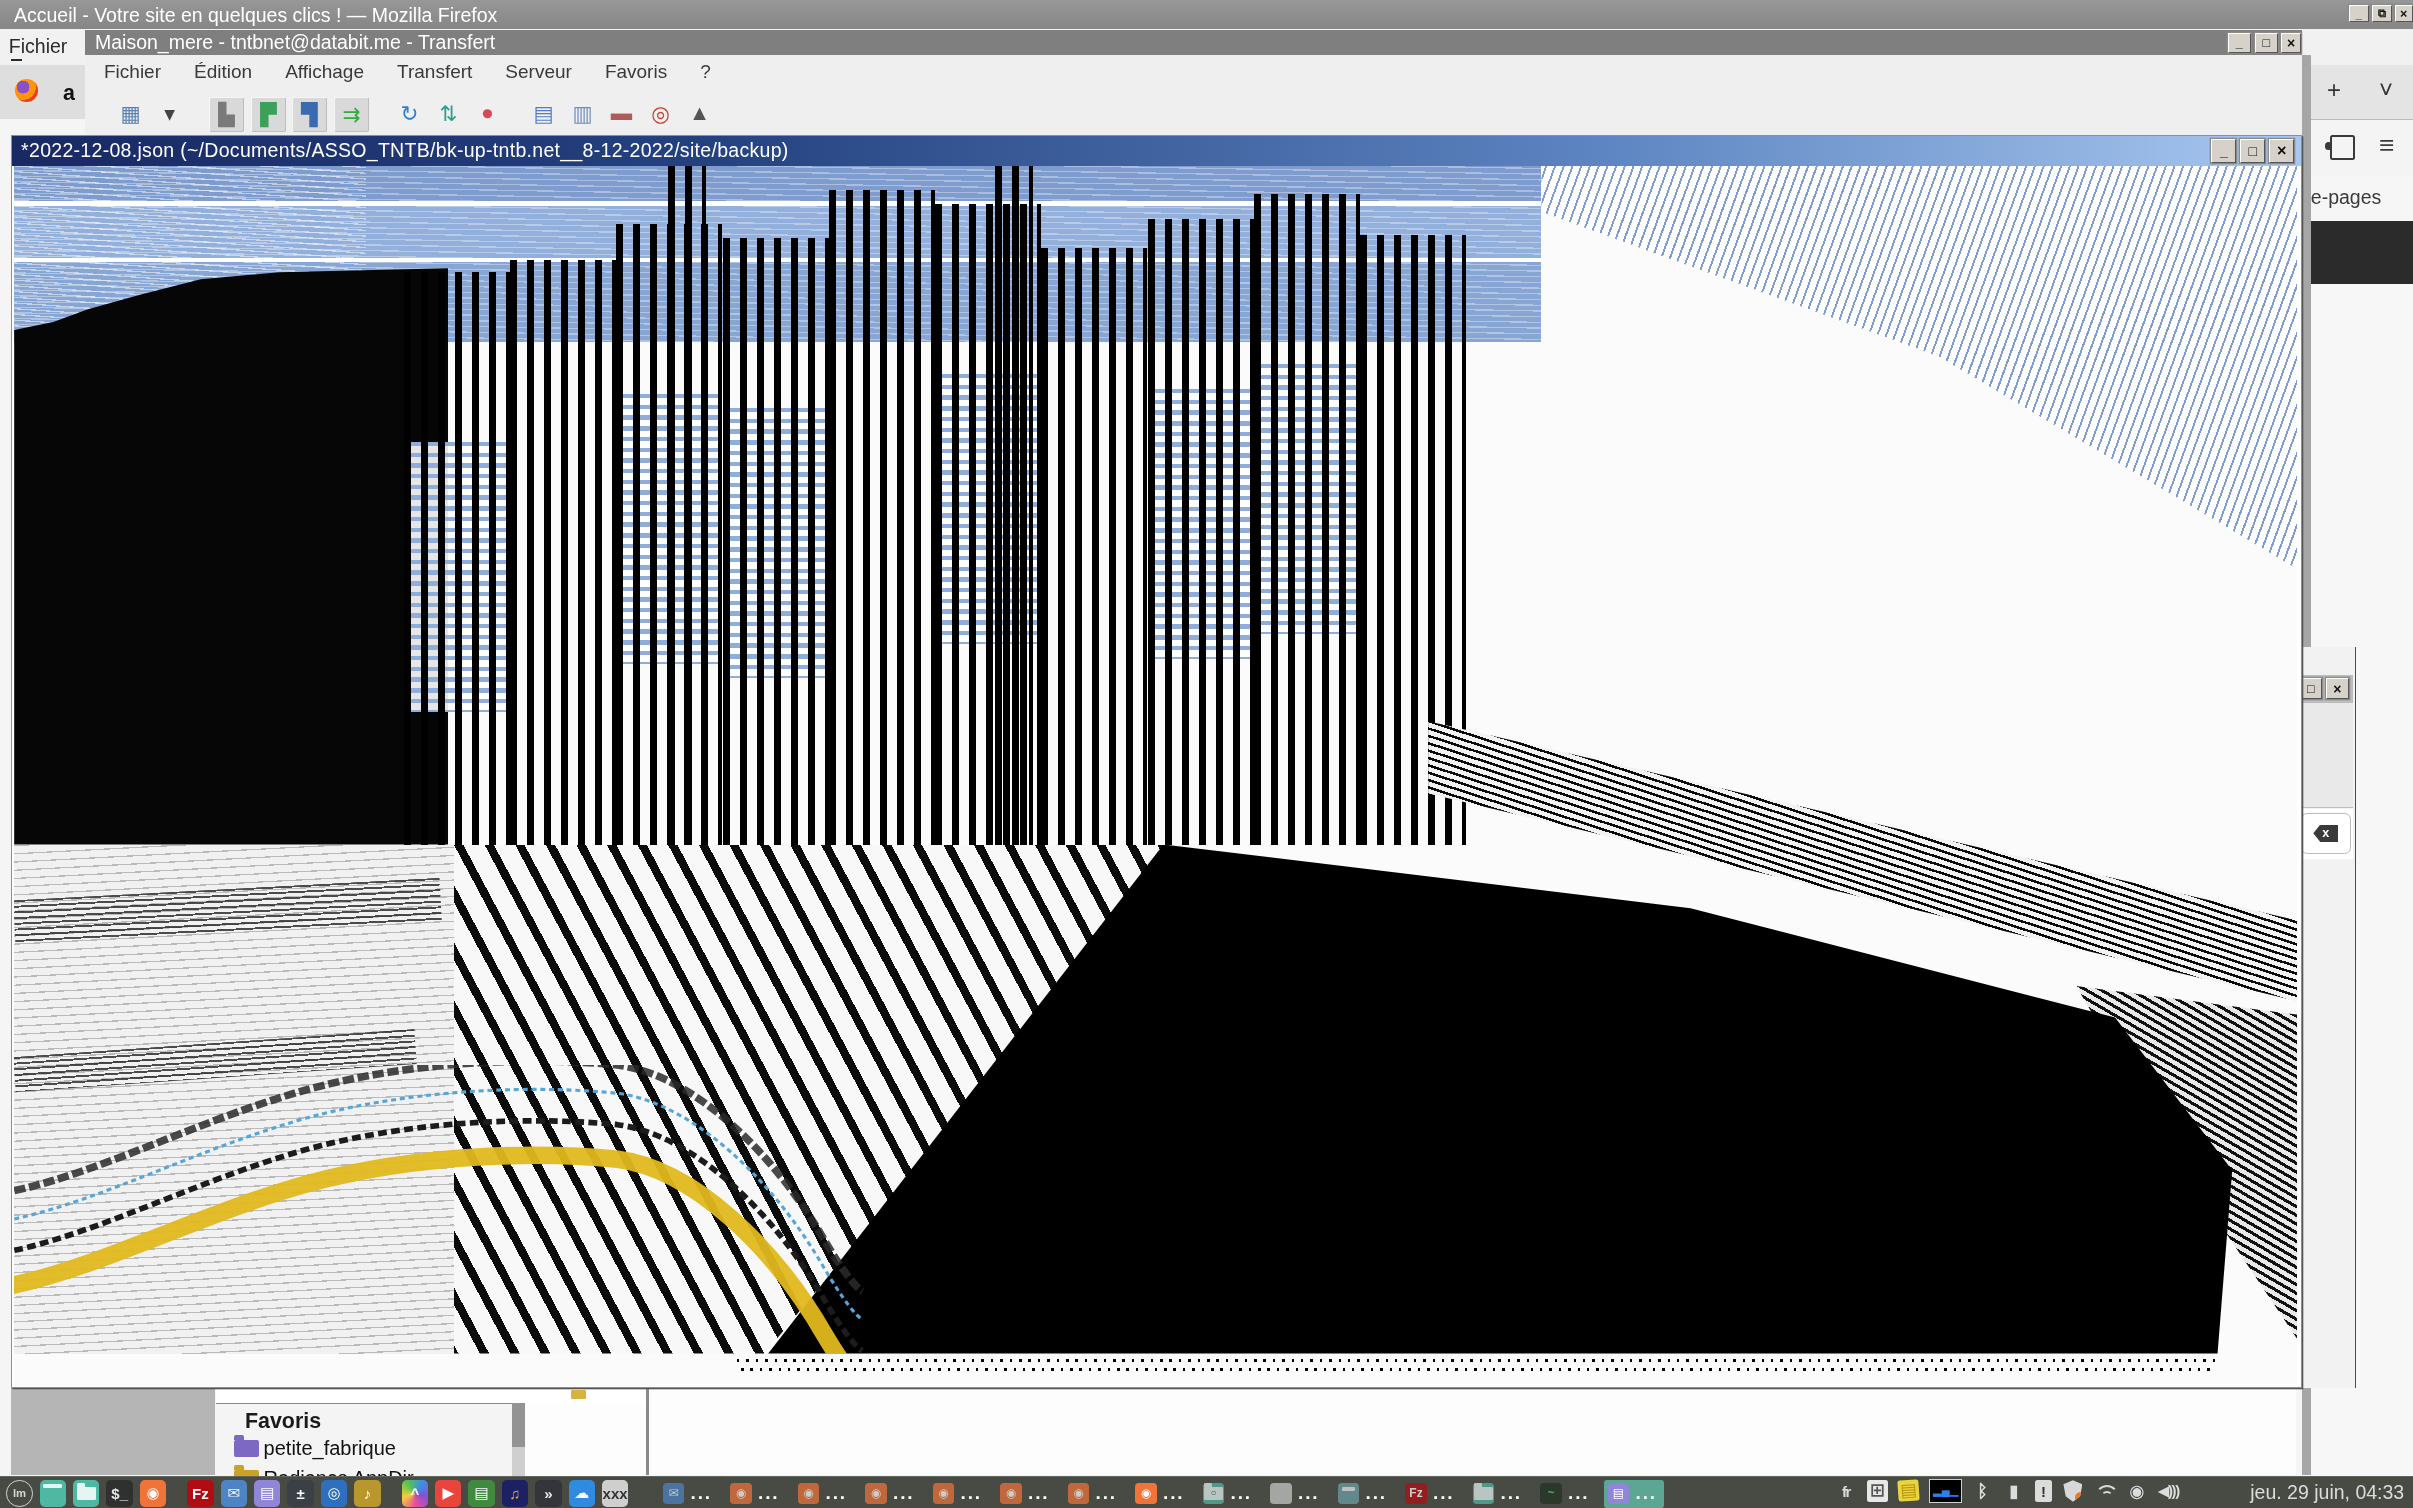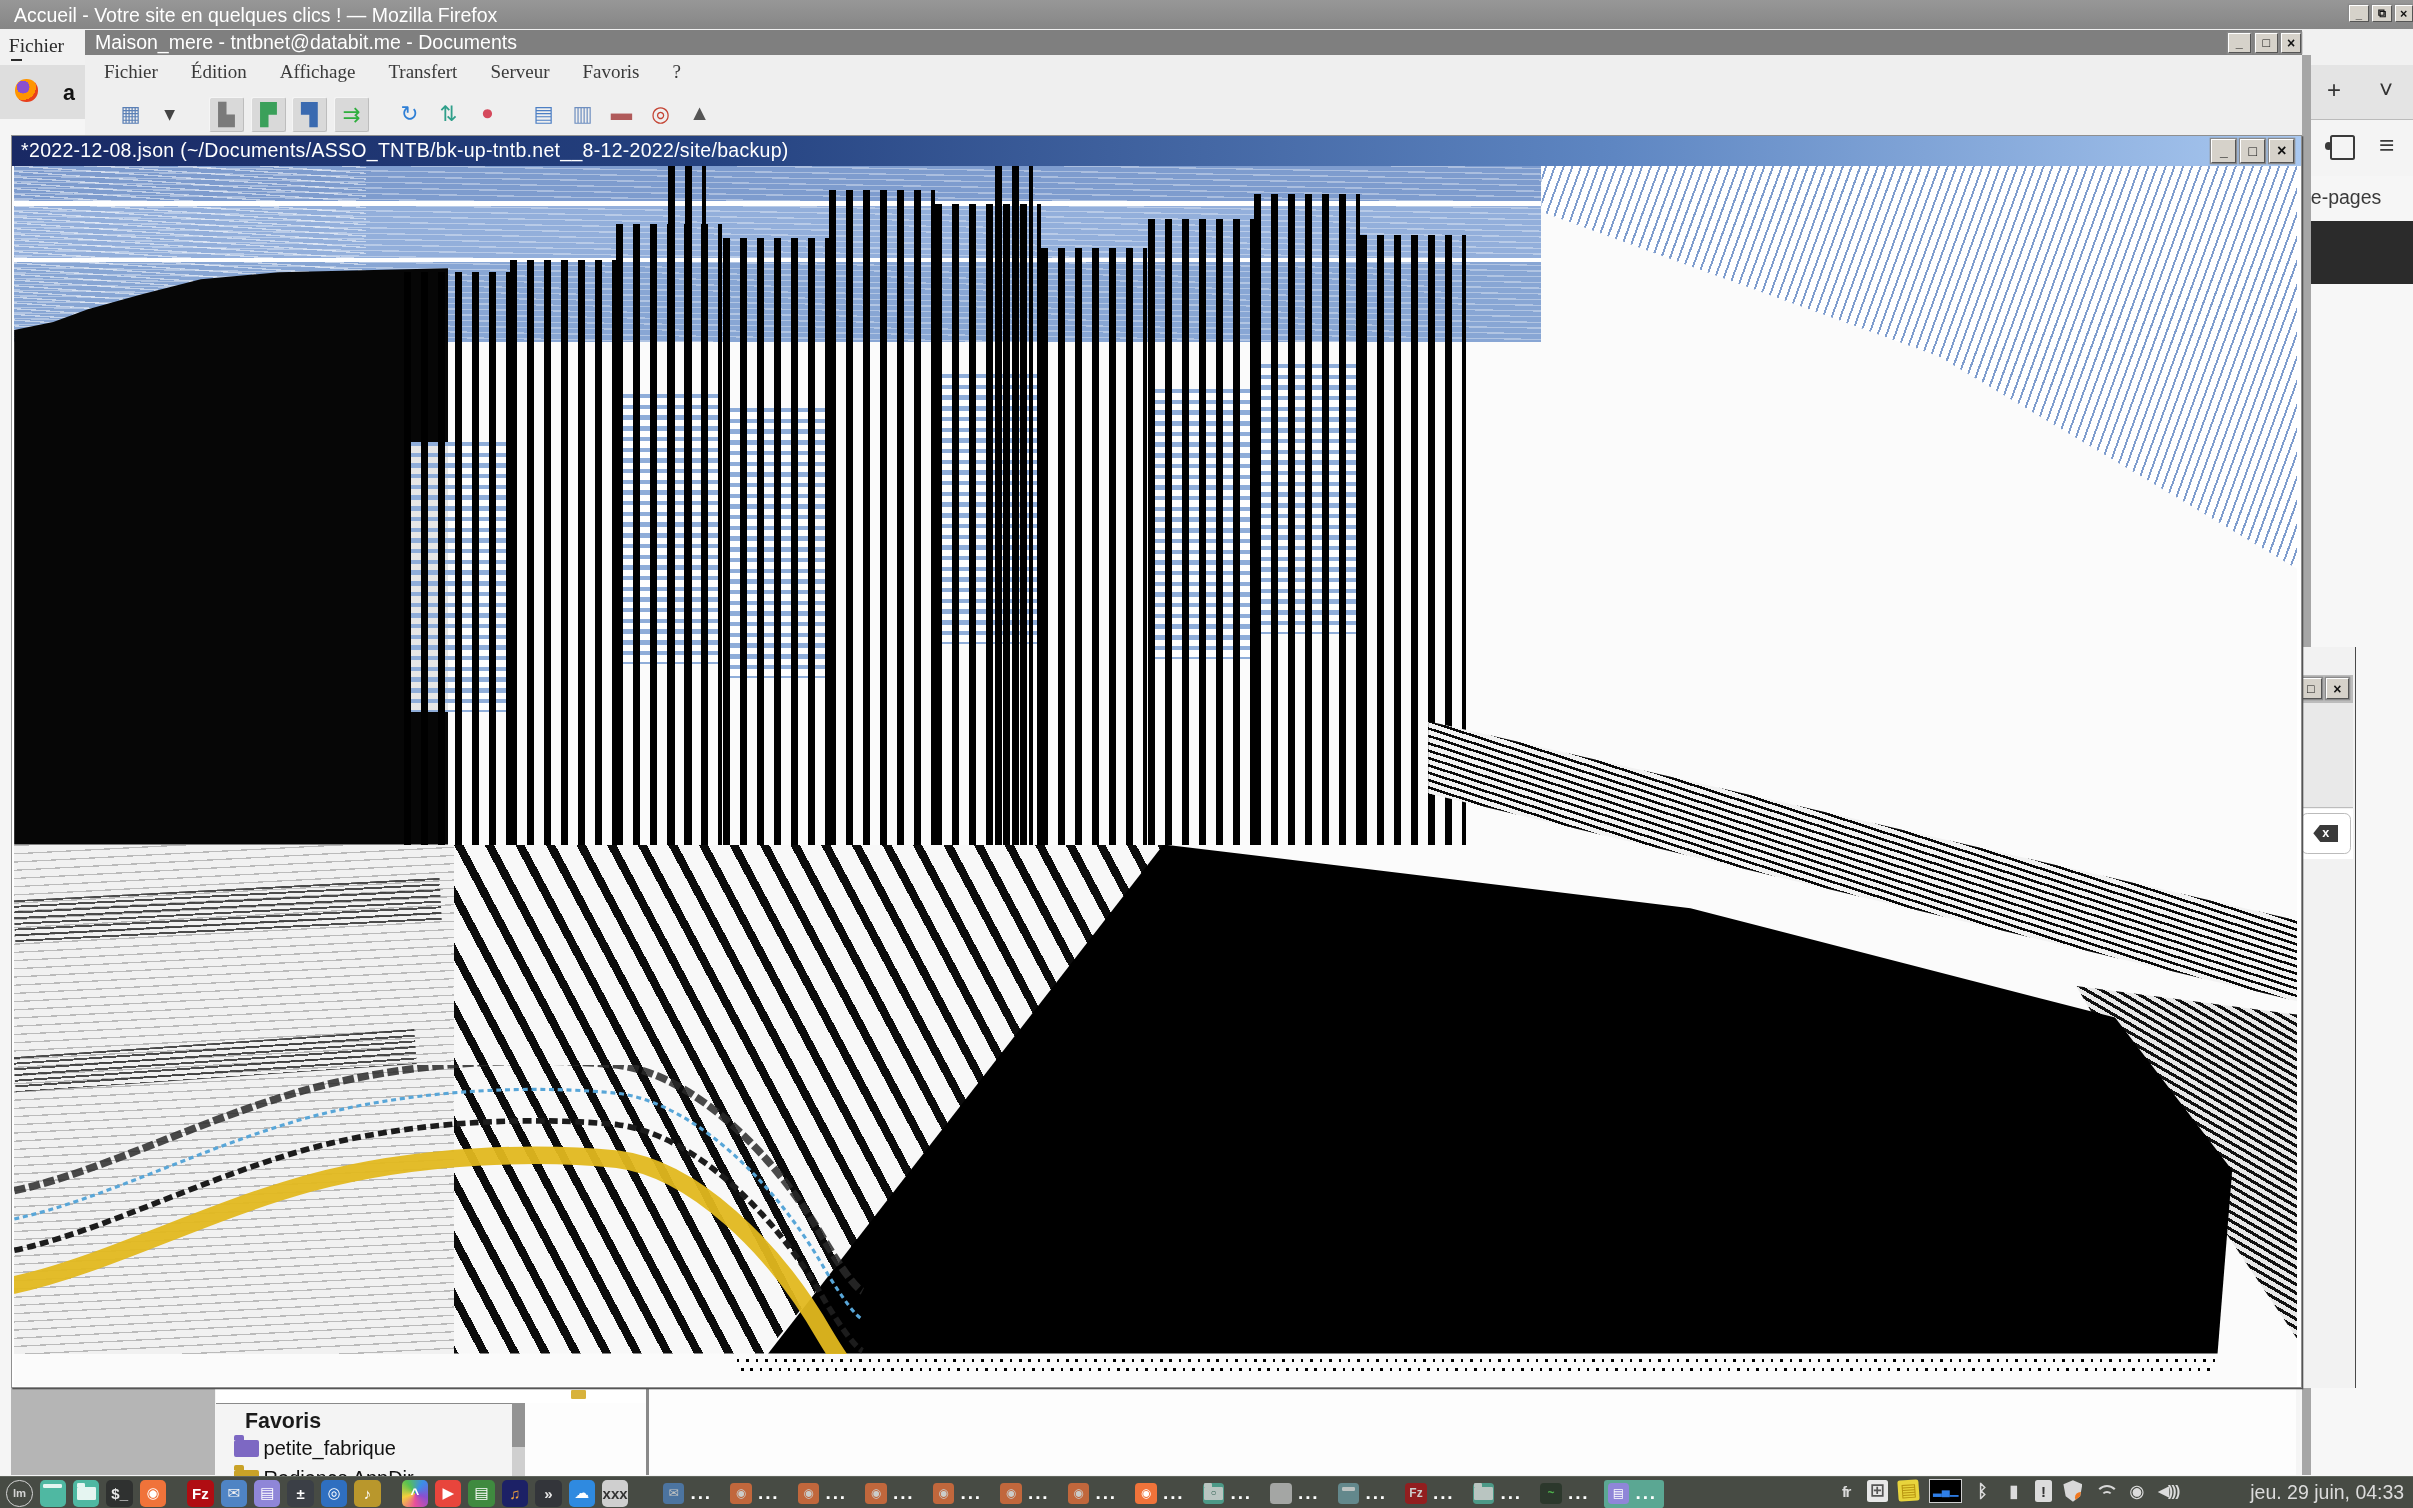--- a/index.html
+++ b/index.html
@@ -7,21 +7,21 @@
     font-family:"Liberation Sans","DejaVu Sans",sans-serif;background:#f5f5f5;}
   .abs{position:absolute;}
 
   
   .titlebar-text{color:#fff;font-weight:normal;white-space:nowrap;overflow:hidden;}
   .win95-btn{position:absolute;display:flex;align-items:center;justify-content:center;
     background:#d6d2ca;color:#111;font-weight:bold;
     border-top:1.9px solid #ffffff;border-left:1.9px solid #ffffff;
     border-right:1.9px solid #555;border-bottom:1.9px solid #555;
     box-shadow:0 0 0 1.3px #8a8a8a;box-sizing:border-box;}
-  .menu-item{display:inline-block;color:#3a3a3a;font-family:Liberation Serif, serif;}
+  .menu-item{display:inline-block;color:#3a3a3a;}
 
   
   #ff-titlebar{left:0;top:0;width:2413px;height:29px;background:linear-gradient(180deg,#979797,#868686);}
   #ff-title{left:14px;top:3.8px;font-size:19.5px;}
   #ff-menubar{left:0;top:29px;width:2413px;height:36px;background:#f1f1f1;border-bottom:0.6px solid #cfcfcf;}
   #ff-menu-file{left:8.8px;top:6.3px;font-size:19.5px;color:#2a2a2a;}
   #ff-file-underline{left:11.3px;top:30px;width:10.7px;height:1.9px;background:#2a2a2a;}
   #ff-tabstrip-left{left:0;top:65px;width:85px;height:54px;background:#dedede;border-right:0.6px solid #bbb;}
   .ff-logo{width:22.6px;height:22.6px;border-radius:50%;
     background:radial-gradient(circle at 35% 35%,#8a4fd0 0 30%,#ff9500 31% 60%,#e8401c 61% 100%);}
@@ -185,21 +185,21 @@
       <div class="abs puzzle" style="left:28px;top:15px;"></div>
       <span class="abs" style="left:77px;top:10px;font-size:26.4px;color:#3a3a3a;">≡</span>
     </div>
     <div class="abs" id="ff-right-bookmarks">
       <span class="abs" id="ff-bookmark-text">e-pages</span>
     </div>
     <div class="abs" id="ff-dark-band"></div>
   </div>
 
   <div class="abs" id="fz-titlebar">
-    <div class="abs titlebar-text" id="fz-title">Maison_mere - tntbnet@databit.me - Documents</div>
+    <div class="abs titlebar-text" id="fz-title">Maison_mere - tntbnet@databit.me - Transfert</div>
     <div class="win95-btn" style="left:2143px;top:3.1px;width:22.6px;height:19.5px;font-size:12.6px;">_</div>
     <div class="win95-btn" style="left:2170px;top:3.1px;width:22.6px;height:19.5px;font-size:12.6px;">□</div>
     <div class="win95-btn" style="left:2196px;top:3.1px;width:20px;height:19.5px;font-size:14px;">×</div>
   </div>
   <div class="abs" id="fz-menubar">
     <div class="abs" id="fz-menus">
         <span class="menu-item">Fichier</span>
         <span class="menu-item">Édition</span>
         <span class="menu-item">Affichage</span>
         <span class="menu-item">Transfert</span>

